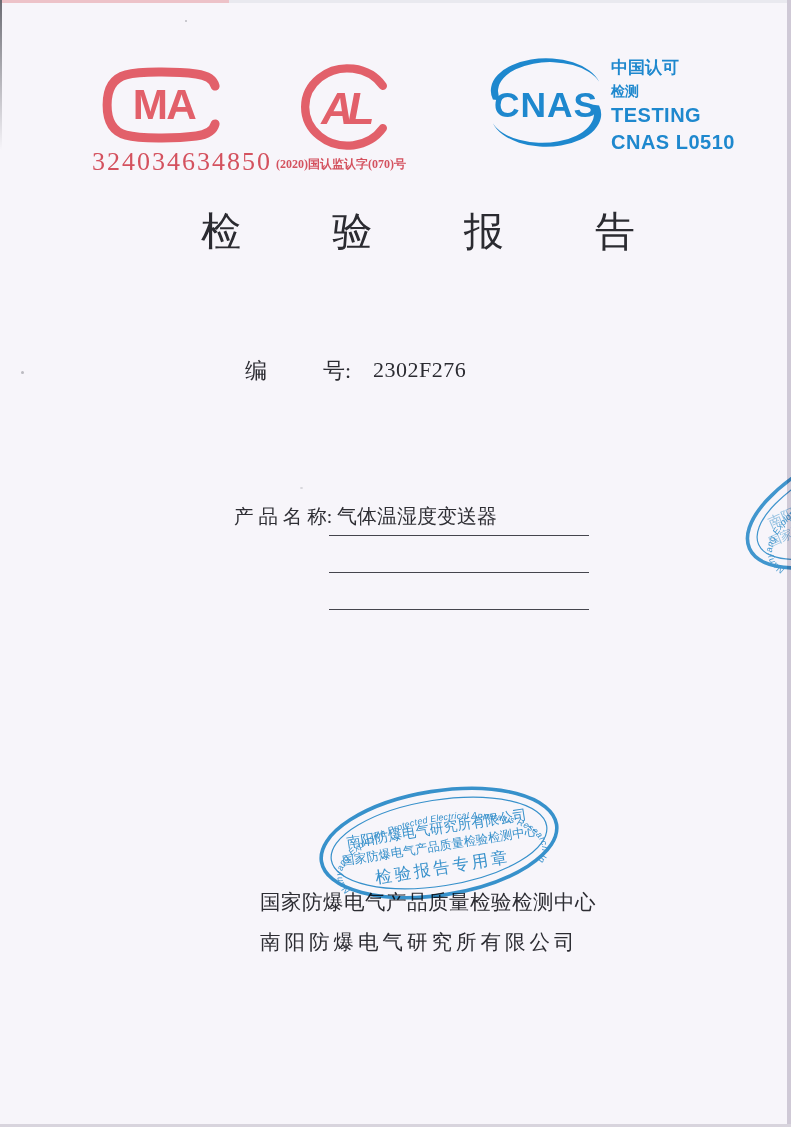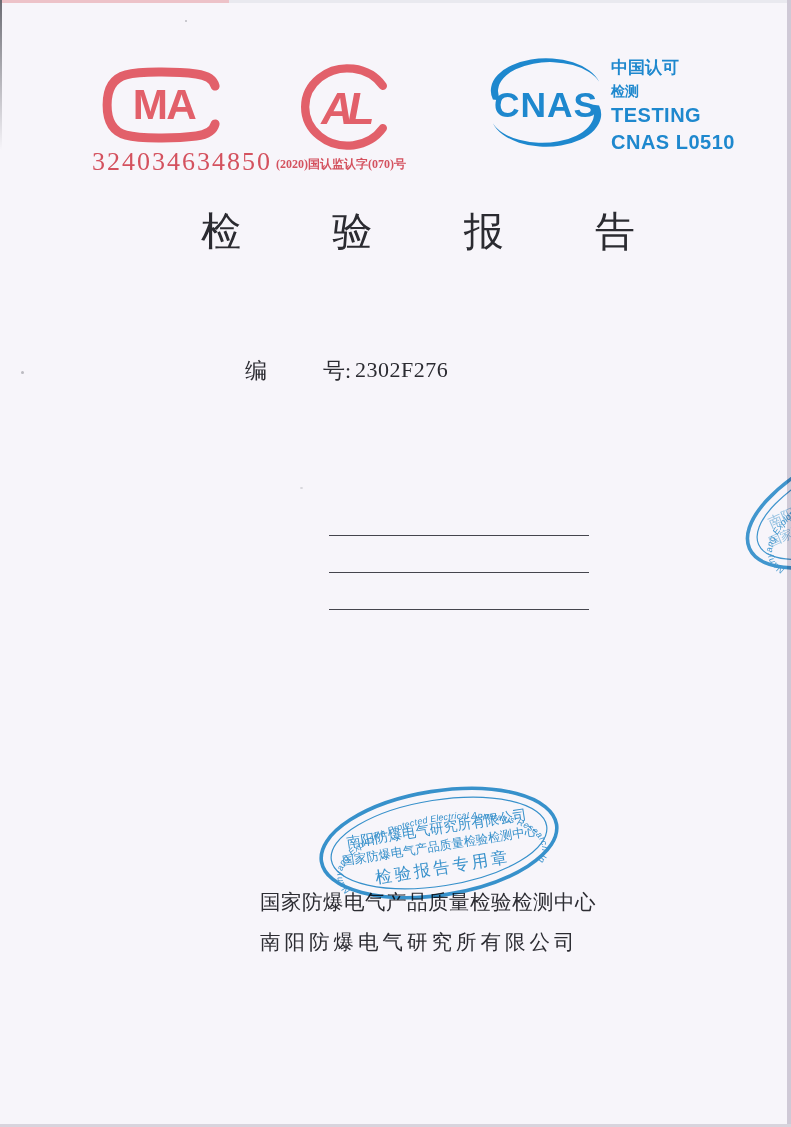--- a/index.html
+++ b/index.html
@@ -34,21 +34,21 @@
     font-size:20px;font-weight:bold;margin-top:5px;letter-spacing:.5px;}
 
   
   .report-title{position:absolute;left:201px;top:204px;width:434px;display:flex;
     justify-content:space-between;font-size:40px;color:#2b2b31;}
 
   
   .serial-row{position:absolute;left:245px;top:356px;font-size:22px;color:#2b2b31;}
   .serial-row .lbl-first{position:absolute;left:0;top:0;}
   .serial-row .lbl-last{position:absolute;left:78px;top:0;}
-  .serial-row .val{position:absolute;left:110px;top:1px;letter-spacing:.5px;white-space:nowrap;}
+  .serial-row .val{position:absolute;left:128px;top:1px;letter-spacing:.5px;white-space:nowrap;}
 
   
   .field-row{position:absolute;left:234px;width:360px;height:30px;}
   .field-row .flabel{position:absolute;left:0;top:0;font-size:19.5px;white-space:nowrap;}
   .field-row .fvalue{position:absolute;left:103px;top:0;font-size:20px;white-space:nowrap;}
   .field-underline{position:absolute;left:329px;width:260px;height:0;
     border-top:1.6px solid #45454d;}
 
   
   .footer-line1{position:absolute;left:260px;top:888px;font-size:20.5px;
@@ -107,20 +107,24 @@
     <span>报</span>
     <span>告</span>
   </div>
 
   <div class="serial-row">
     <span class="lbl-first">编</span>
     <span class="lbl-last">号:</span>
     <span class="val">2302F276</span>
   </div>
 
+  <div class="field-row" style="top:503px;">
+    <span class="flabel">产 品 名 称:</span>
+    <span class="fvalue">气体温湿度变送器</span>
+  </div>
   <div class="field-underline" style="top:535px;"></div>
 
   <div class="field-underline" style="top:571.5px;"></div>
 
   <div class="field-underline" style="top:608.5px;"></div>
 
   <div class="footer-line1">国家防爆电气产品质量检验检测中心</div>
   <div class="footer-line2">南阳防爆电气研究所有限公司</div>
 
   <div class="stamp-main">

